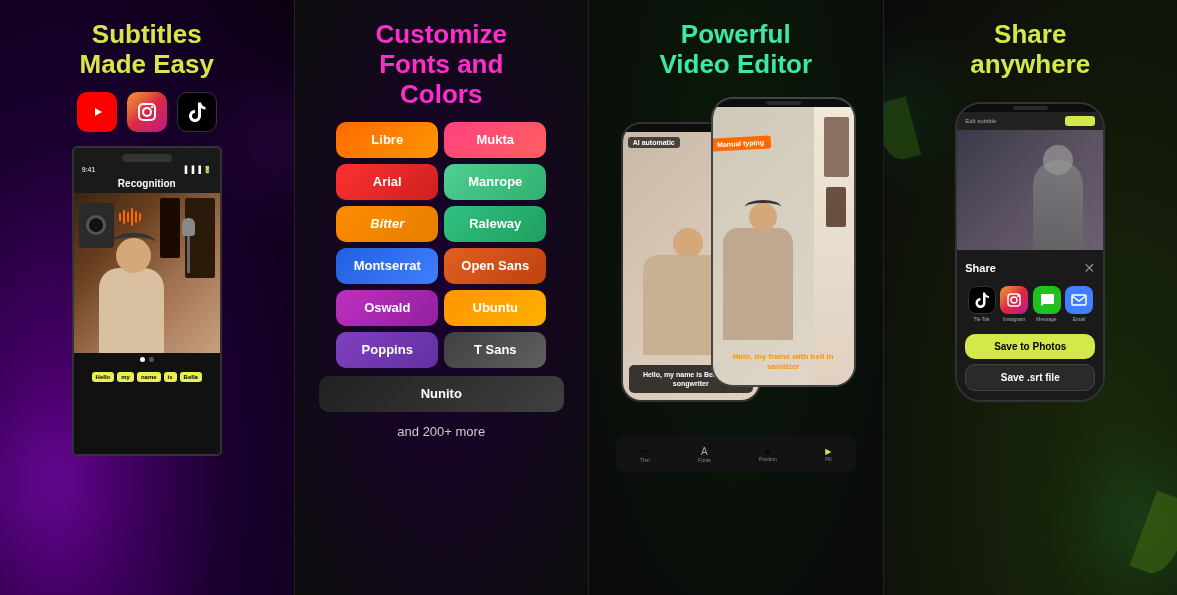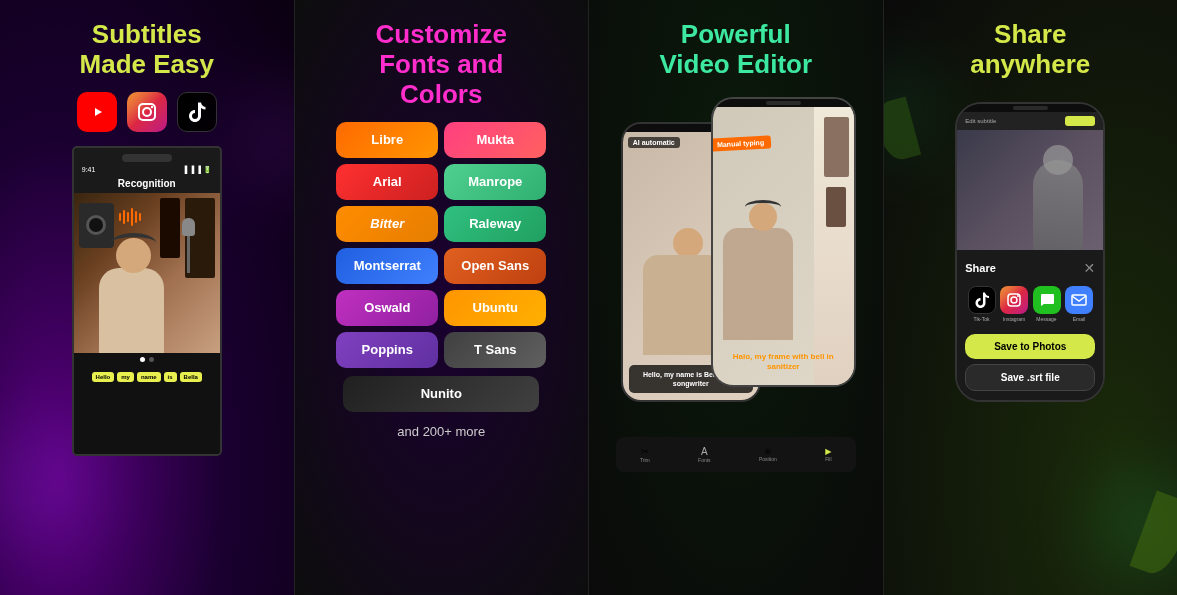--- a/index.html
+++ b/index.html
@@ -351,21 +351,21 @@
     <div class="font-btn fb-manrope">Manrope</div>
     <div class="font-btn fb-bitter">Bitter</div>
     <div class="font-btn fb-raleway">Raleway</div>
     <div class="font-btn fb-montserrat">Montserrat</div>
     <div class="font-btn fb-opensans">Open Sans</div>
     <div class="font-btn fb-oswald">Oswald</div>
     <div class="font-btn fb-ubuntu">Ubuntu</div>
     <div class="font-btn fb-poppins">Poppins</div>
     <div class="font-btn fb-tsans">T Sans</div>
   </div>
-  <div style="width:196px; display:grid; grid-template-columns:1fr; gap:6px; margin-bottom:8px;">
+  <div style="width:245px; display:grid; grid-template-columns:1fr; gap:6px; margin-bottom:8px;">
     <div class="font-btn fb-nunito">Nunito</div>
   </div>
 
   <p class="subtitle-200">and 200+ more</p>
 </div>
 
 <div class="panel panel-3">
   <h1 class="panel-title title-green">
     <span>Powerful</span><br>
     <span>Video Editor</span>

